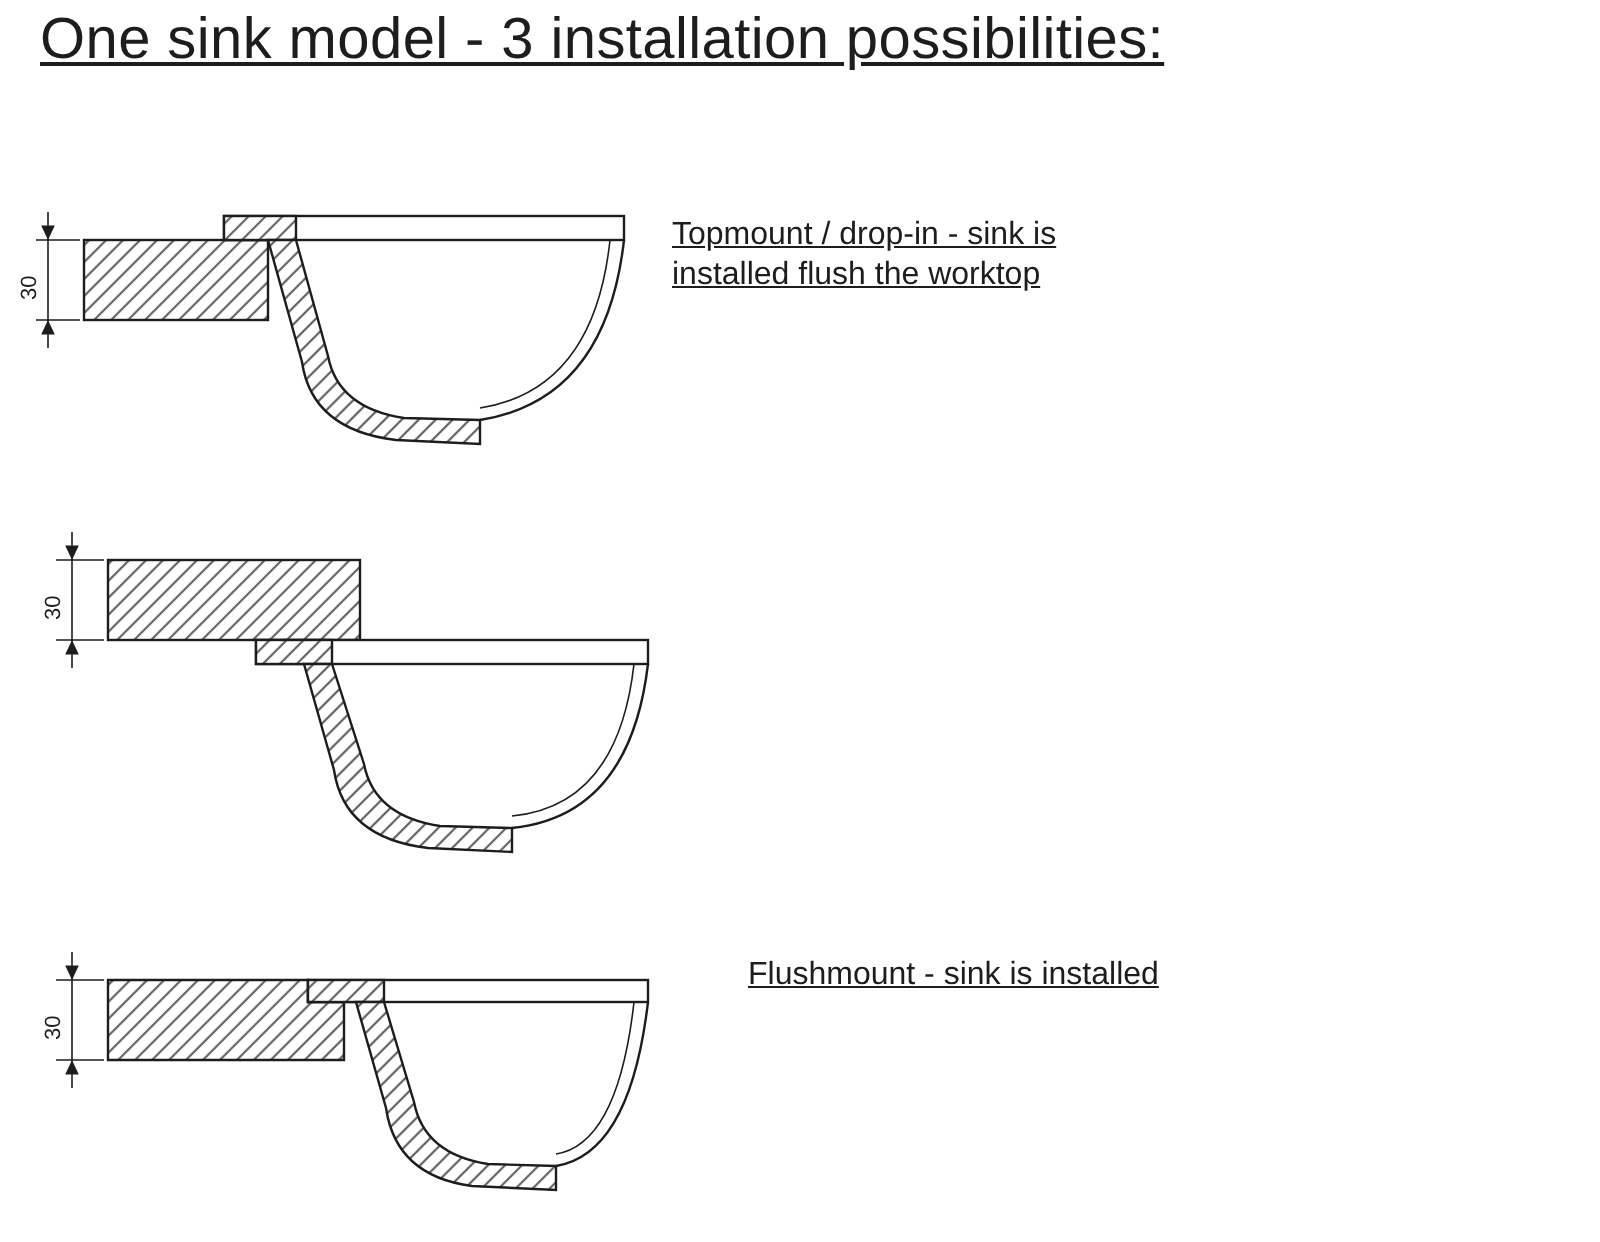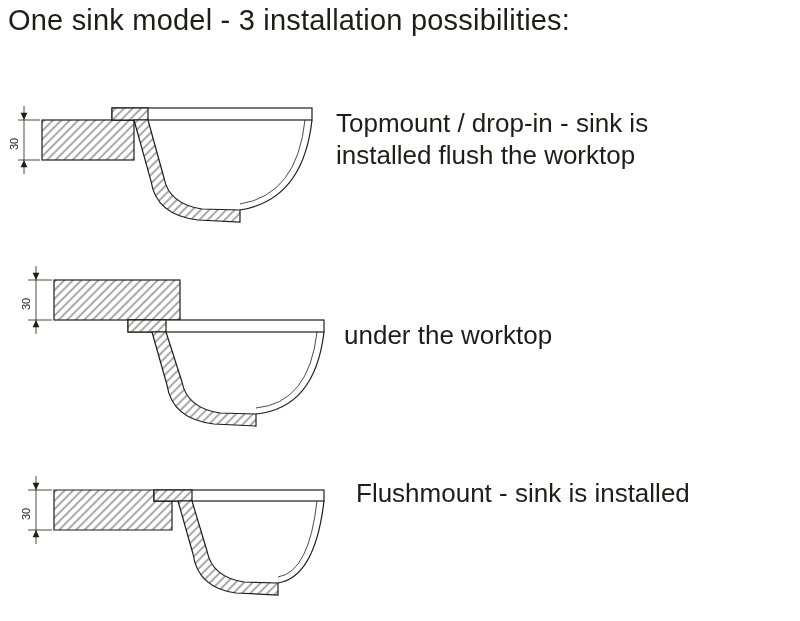--- a/index.html
+++ b/index.html
@@ -1,20 +1,20 @@
 <!DOCTYPE html>
 <html><head>
 <meta charset="utf-8">
 <style>
   html,body{margin:0;padding:0;background:#ffffff;}
   body{font-family:"Liberation Sans", sans-serif;color:#1d1d1b;}
   .page{position:relative;width:800px;height:621px;background:#ffffff;overflow:hidden;}
-  .title{position:absolute;top:4px;left:8px;font-size:29px;font-weight:400;letter-spacing:.2px;color:#1d1d1b;}
+  .title{position:absolute;top:4px;left:20px;font-size:29px;font-weight:400;letter-spacing:.2px;color:#1d1d1b;text-decoration:underline;}
   .diagram{position:absolute;left:6px;}
-  .caption{position:absolute;font-size:26px;line-height:1.22;color:#1d1d1b;}
+  .caption{position:absolute;font-size:16px;line-height:1.22;color:#1d1d1b;text-decoration:underline;}
   .cap-line{white-space:nowrap;}
   svg{display:block;}
   .ink{stroke:#1d1d1b;fill:none;}
 </style>
 </head>
 <body>
 
 <div class="page">
 
   <div class="title">One sink model - 3 installation possibilities:</div>
@@ -76,21 +76,20 @@
       <rect x="122" y="62" width="196" height="12" fill="#ffffff" stroke="#1d1d1b" stroke-width="1.2"></rect>
       <rect x="122" y="62" width="38" height="12" fill="url(#hatch2)" stroke="#1d1d1b" stroke-width="1.2"></rect>
 
       <path d="M160,74 L176,124 Q181,150 214,155 L250,156 L250,168 L208,166 Q166,161 161,127 L146,74 Z" fill="url(#hatch2)" stroke="#1d1d1b" stroke-width="1.2"></path>
 
       <path class="ink" d="M318,74 Q309,150 250,156" stroke-width="1.2"></path>
       <path class="ink" d="M311,74 Q303,145 250,150" stroke-width="0.8"></path>
     </svg>
   </div>
   <div class="caption" style="left:344px;top:320px;">
-    <div class="cap-line">under the worktop</div>
   </div>
 
   <div class="diagram" style="top:460px;">
     <svg width="340" height="150" viewBox="0 0 340 150">
       <defs>
         <pattern id="hatch3" width="6" height="6" patternUnits="userSpaceOnUse" patternTransform="rotate(45)">
           <rect width="6" height="6" fill="#ffffff"></rect>
           <line x1="3" y1="0" x2="3" y2="6" stroke="#646464" stroke-width="1.1"></line>
         </pattern>
       </defs>
@@ -108,17 +107,17 @@
 
       <rect x="148" y="30" width="170" height="11" fill="#ffffff" stroke="#1d1d1b" stroke-width="1.2"></rect>
       <rect x="148" y="30" width="38" height="11" fill="url(#hatch3)" stroke="#1d1d1b" stroke-width="1.2"></rect>
 
       <path d="M186,41 L201,91 Q206,117 238,122 L272,123 L272,135 L230,133 Q192,128 187,94 L172,41 Z" fill="url(#hatch3)" stroke="#1d1d1b" stroke-width="1.2"></path>
 
       <path class="ink" d="M318,41 Q309,117 272,123" stroke-width="1.2"></path>
       <path class="ink" d="M311,41 Q303,112 272,117" stroke-width="0.8"></path>
     </svg>
   </div>
-  <div class="caption" style="left:356px;top:478px;">
+  <div class="caption" style="left:374px;top:478px;">
     <div class="cap-line">Flushmount - sink is installed</div>
   </div>
 
 </div>
 
 </body></html>

